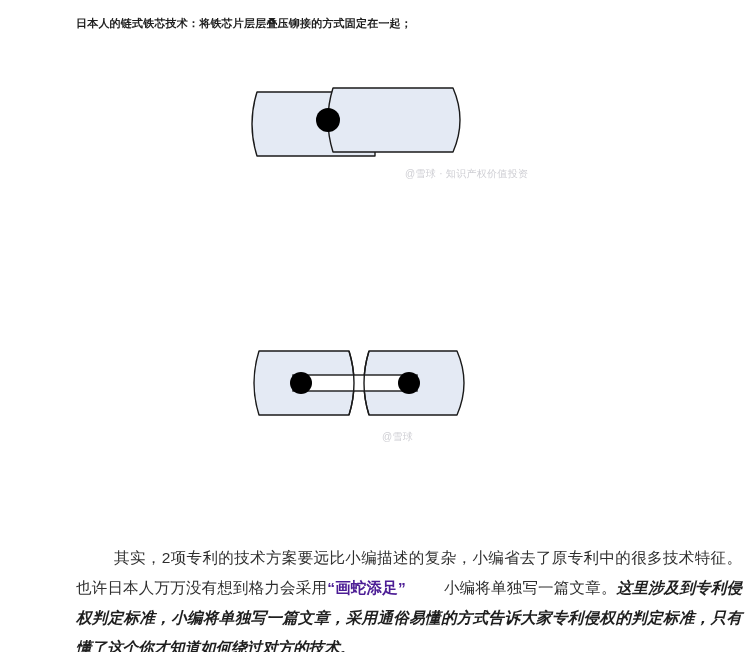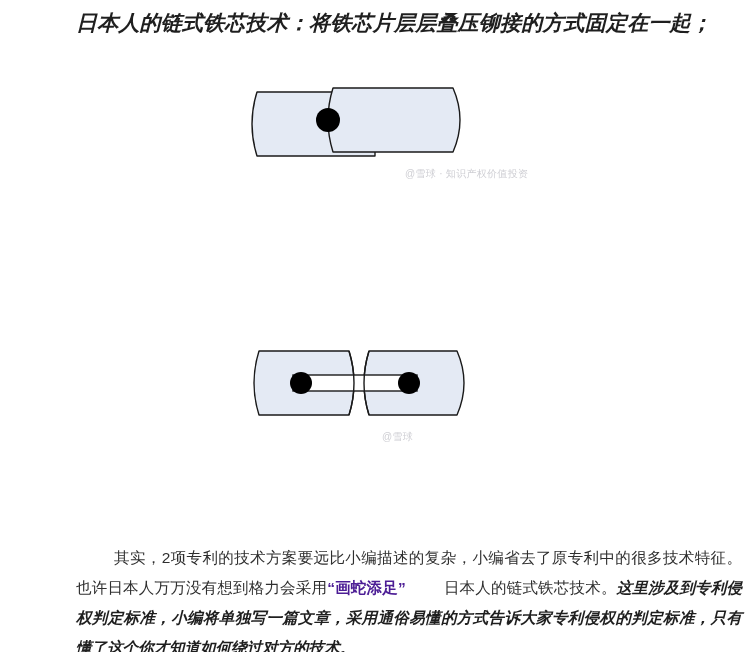--- a/index.html
+++ b/index.html
@@ -23,24 +23,23 @@
     width: 749px;
     height: 652px;
     background: #ffffff;
   }
 
   
   .heading {
     position: absolute;
     left: 76px;
     right: 24px;
-    font-size: 21px;
+    font-size: 11px;
     line-height: 22px;
     font-weight: bold;
-    font-style: italic;
     color: #1f1f1f;
     letter-spacing: 0.2px;
     white-space: nowrap;
   }
   #heading-1 { top: 12px; }
   #heading-2 { top: 265px; }
 
   
   .figure {
     position: absolute;
@@ -119,15 +118,15 @@
       <path d="M 104 26 Q 114 58 104 90" fill="none" stroke="#1a1a1a" stroke-width="1.4"></path>
       <path d="M 124 26 Q 114 58 124 90" fill="none" stroke="#1a1a1a" stroke-width="1.4"></path>
 
       <circle cx="56" cy="58" r="11" fill="#000000"></circle>
       <circle cx="164" cy="58" r="11" fill="#000000"></circle>
     </svg>
 
     <div class="watermark" id="watermark-2">@雪球</div>
   </div>
 
-  <p id="body-paragraph"><span class="t-normal">其实，2项专利的技术方案要远比小编描述的复杂，小编省去了原专利中的很多技术特征。也许日本人万万没有想到格力会采用</span><span class="t-bold">“画蛇添足”</span><span class="t-normal">日本人的链式铁芯技术。</span><span class="t-bolditalic">这里涉及到专利侵权判定标准，小编将单独写一篇文章，采用通俗易懂的方式告诉大家专利侵权的判定标准，只有懂了这个你才知道如何绕过对方的技术。</span></p>
+  <p id="body-paragraph"><span class="t-normal">其实，2项专利的技术方案要远比小编描述的复杂，小编省去了原专利中的很多技术特征。也许日本人万万没有想到格力会采用</span><span class="t-bold">“画蛇添足”</span><span class="t-normal">小编将单独写一篇文章。</span><span class="t-bolditalic">这里涉及到专利侵权判定标准，小编将单独写一篇文章，采用通俗易懂的方式告诉大家专利侵权的判定标准，只有懂了这个你才知道如何绕过对方的技术。</span></p>
 
 </div>
 
 </body></html>

